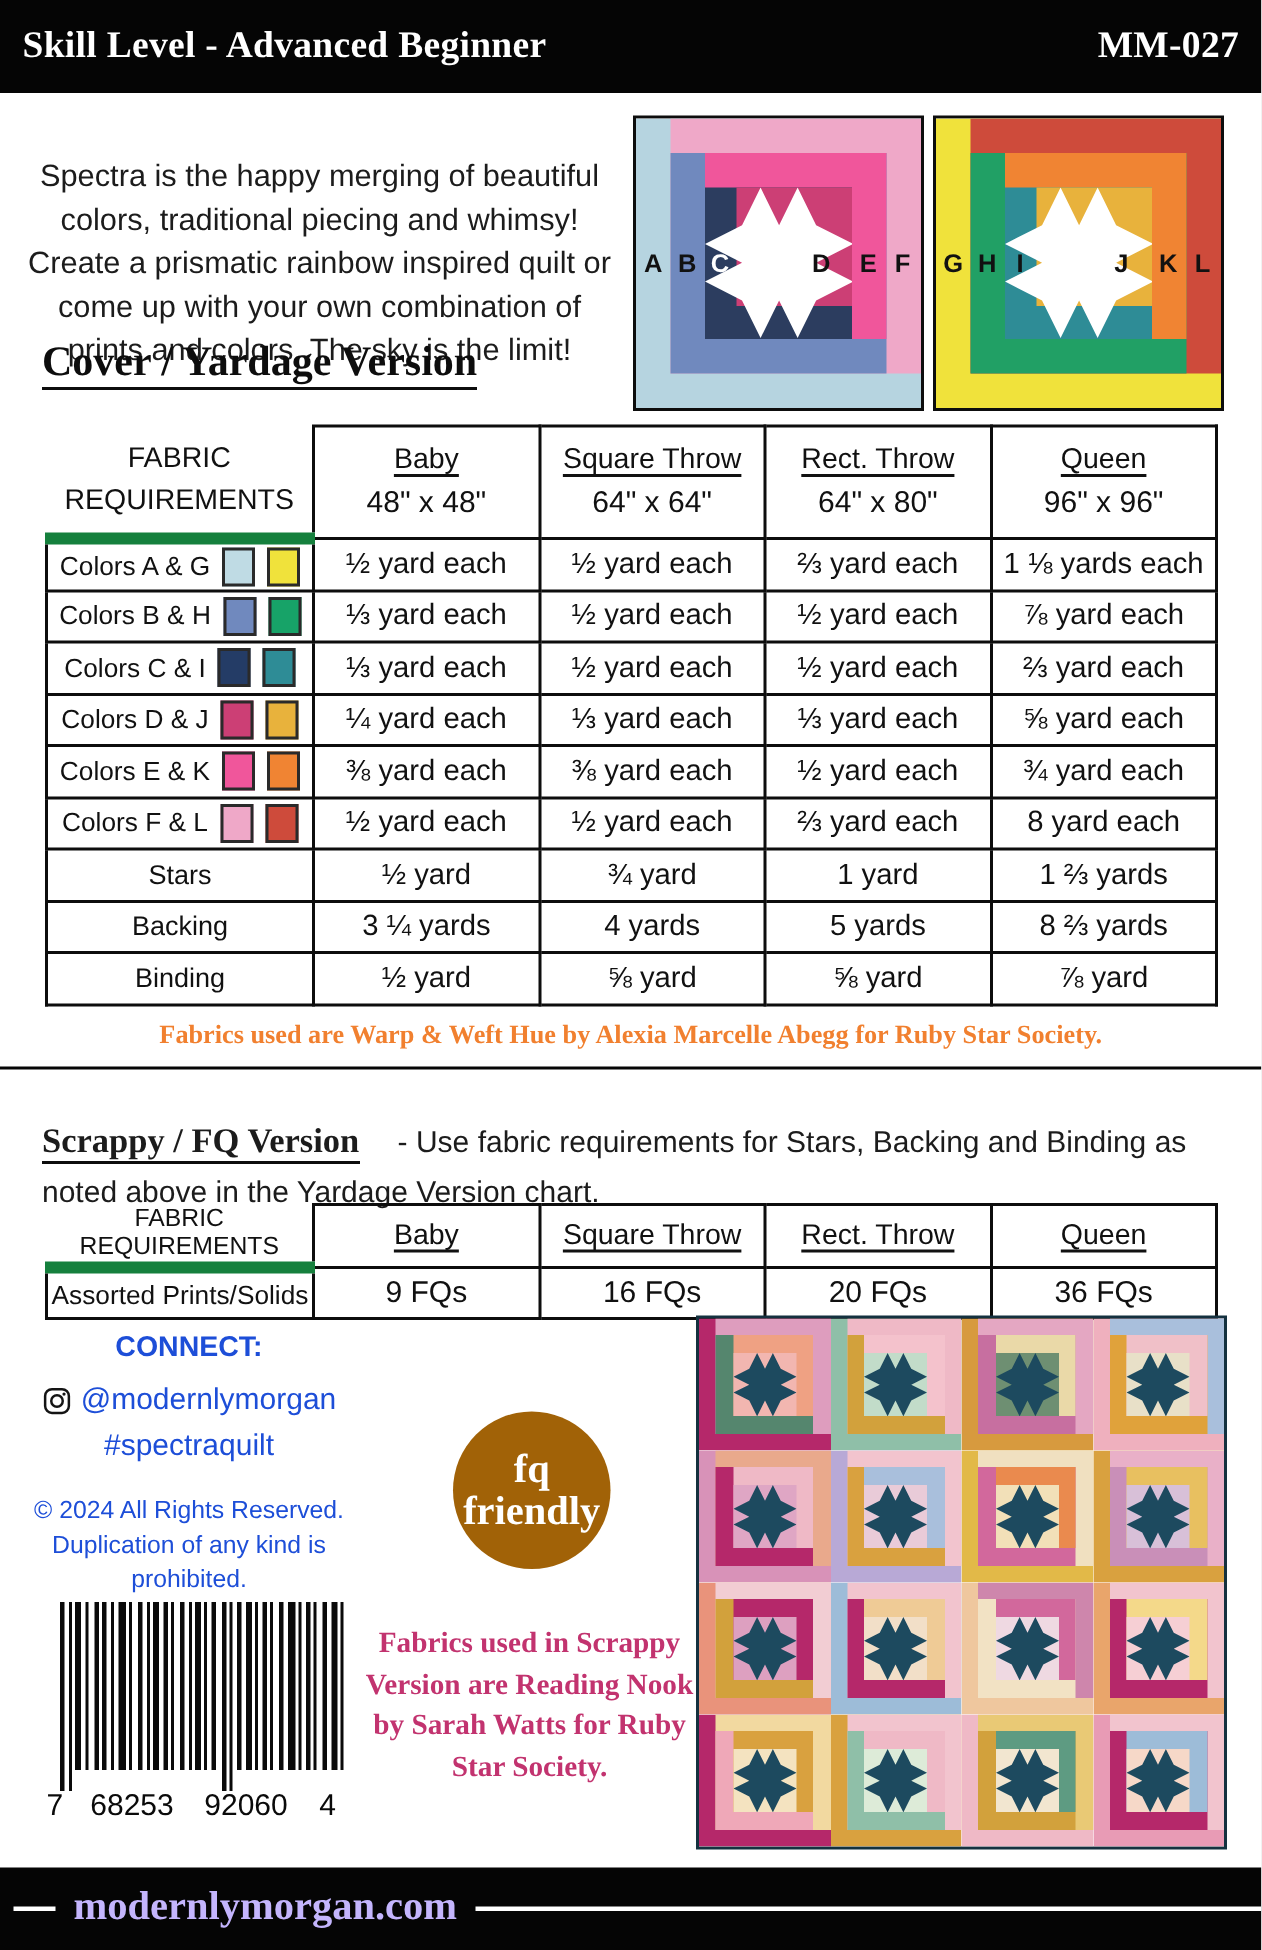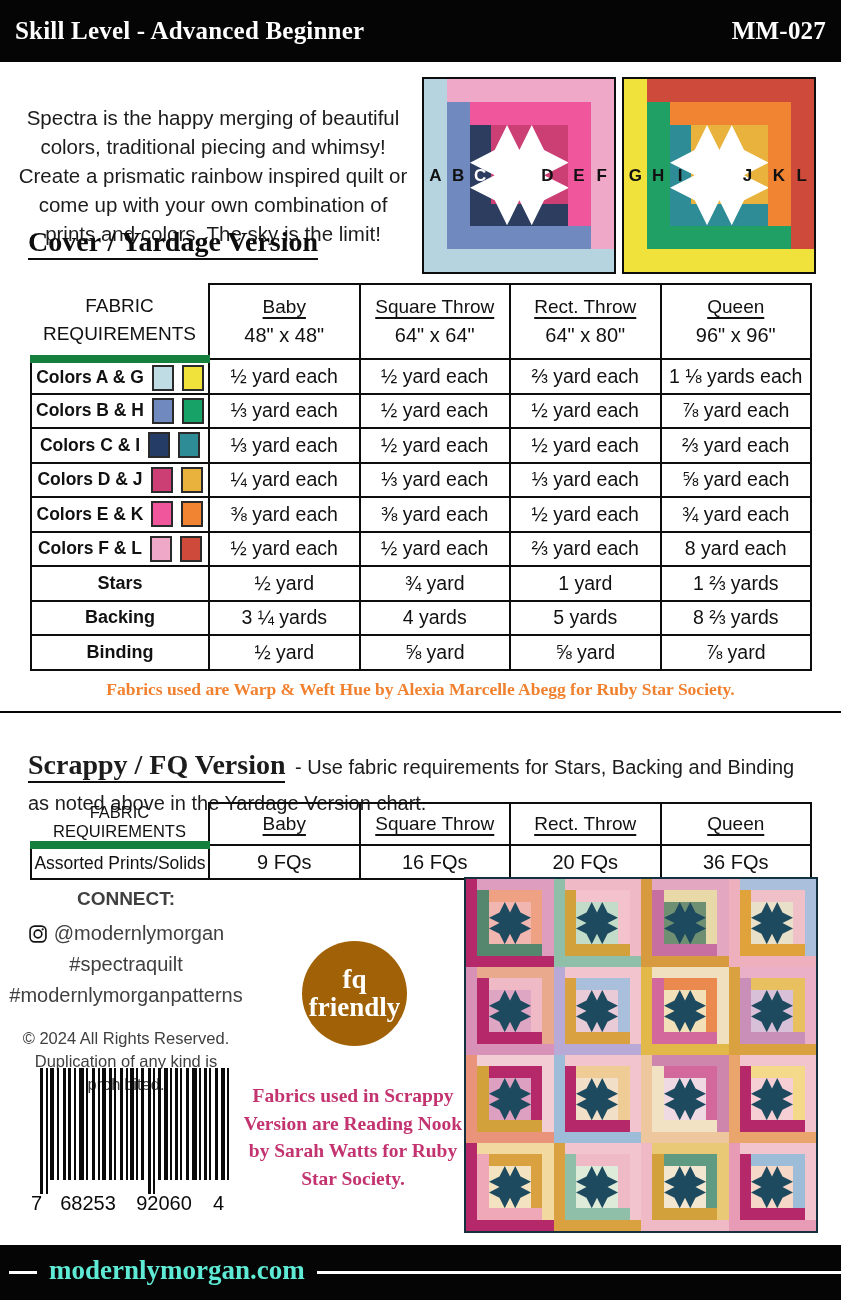--- a/index.html
+++ b/index.html
@@ -5,21 +5,21 @@
   html,body{margin:0;padding:0;background:#e8e8e8;}
   .page{position:relative;width:841px;height:1300px;background:#ffffff;margin:0 auto;
         font-family:"Liberation Sans","DejaVu Sans",sans-serif;color:#111;overflow:hidden;}
 
   
   .topbar{position:absolute;left:0;top:0;width:841px;height:62px;background:#050505;
           display:flex;align-items:center;justify-content:space-between;box-sizing:border-box;
           padding:0 15px;color:#fff;font-family:"Liberation Serif","DejaVu Serif",serif;
           font-weight:700;font-size:25px;letter-spacing:.2px;}
   .footer{position:absolute;left:0;bottom:0;width:841px;height:55px;background:#050505;
-          display:flex;align-items:center;color:#5eead4;
+          display:flex;align-items:center;color:#c4b5fd;
           font-family:"Liberation Serif","DejaVu Serif",serif;font-weight:700;font-size:27px;}
   .footer .rule{height:3px;background:#fff;}
   .footer .rule-short{width:28px;margin-left:9px;}
   .footer .rule-long{flex:1;}
   .footer .site{margin:0 12px 4px 12px;}
 
   
   .intro{position:absolute;left:12px;top:82px;width:402px;font-size:20.5px;line-height:1.42;
          text-align:center;color:#1c1c1c;}
 
@@ -43,43 +43,43 @@
   .yt{left:30px;top:283px;width:782px;}
   .yt col.c-label{width:178px;}
   .yt th{height:36px;}
   .yt thead tr{height:75px;}
   .yt .col-name{text-decoration:underline;text-underline-offset:4px;text-decoration-thickness:1.5px;
       font-size:19px;display:block;margin-bottom:6px;}
   .yt .col-size{font-size:20px;display:block;}
   .yt .corner-label{font-size:19px;line-height:1.45;}
   .yt tbody tr{height:34.5px;}
   .yt td{font-size:19.5px;}
-  .yt td.lbl{font-size:17.5px;font-weight:bold;}
+  .yt td.lbl{font-size:17.5px;}
   .lblflex{display:flex;align-items:center;justify-content:center;gap:8px;}
   .swatch{display:inline-block;width:22px;height:26px;border:2px solid #2a2a2a;box-sizing:border-box;}
 
   .fqt{left:30px;top:802px;width:782px;}
   .fqt col.c-label{width:178px;}
   .fqt thead tr{height:36px;}
   .fqt tbody tr{height:34px;}
   .fqt .corner-label{font-size:16.5px;}
   .fqt .col-name{text-decoration:underline;text-underline-offset:4px;text-decoration-thickness:1.5px;font-size:19px;}
   .fqt td{font-size:20px;}
   .fqt td.lbl{font-size:17.5px;}
 
   .credit-orange{position:absolute;left:0;top:679px;width:841px;text-align:center;
       font-family:"Liberation Serif","DejaVu Serif",serif;font-weight:700;font-size:17.5px;}
   .divider{position:absolute;left:0;top:711px;width:841px;border-top:2.5px solid #050505;}
 
   .scrappy-para{position:absolute;left:28px;top:722px;width:792px;font-size:20px;line-height:1.62;color:#1c1c1c;}
   .scrappy-para .h-inline{font-family:"Liberation Serif","DejaVu Serif",serif;font-weight:700;
-      font-size:28px;margin-right:4px;}
-
-  
-  .connect{position:absolute;left:6px;top:888px;width:240px;text-align:center;color:#404040;}
+      font-size:23px;margin-right:20px;}
+
+  
+  .connect{position:absolute;left:6px;top:888px;width:240px;text-align:center;color:#1d4ed8;}
   .connect .c-head{font-weight:700;font-size:19px;margin-bottom:8px;}
   .connect .c-line{font-size:20px;line-height:1.55;}
   .ig-row{display:flex;align-items:center;justify-content:center;gap:6px;font-size:20px;line-height:1.55;}
   .copyblock{margin-top:16px;font-size:16.5px;line-height:1.38;}
 
   .barcode{position:absolute;left:28px;top:1068px;width:204px;height:150px;}
 
   .fq-badge{position:absolute;left:302px;top:941px;width:105px;height:105px;border-radius:50%;
       display:flex;flex-direction:column;align-items:center;justify-content:center;
       color:#fff;font-family:"Liberation Serif","DejaVu Serif",serif;font-weight:700;
@@ -325,21 +325,20 @@
       <span style="display:inline-flex;">
         <svg width="20" height="20" viewBox="0 0 24 24" fill="none" stroke="#141414" stroke-width="2">
           <rect x="2.5" y="2.5" width="19" height="19" rx="5.5"></rect>
           <circle cx="12" cy="12" r="4.6"></circle>
           <circle cx="17.6" cy="6.4" r="1.3" fill="#141414" stroke="none"></circle>
         </svg>
       </span>
       <span>@modernlymorgan</span>
     </div>
     <div class="c-line">#spectraquilt</div>
-    <div class="c-line">#modernlymorganpatterns</div>
     <div class="copyblock">
       <div>© 2024  All Rights Reserved.</div>
       <div>Duplication of any kind is prohibited.</div>
     </div>
   </div>
 
   <div class="barcode">
     <svg id="barcode-svg" width="204" height="150" viewBox="0 0 204 150">
         <rect x="12" y="0" width="3" height="126" fill="#0a0a0a"></rect>
         <rect x="18" y="0" width="2" height="126" fill="#0a0a0a"></rect>

